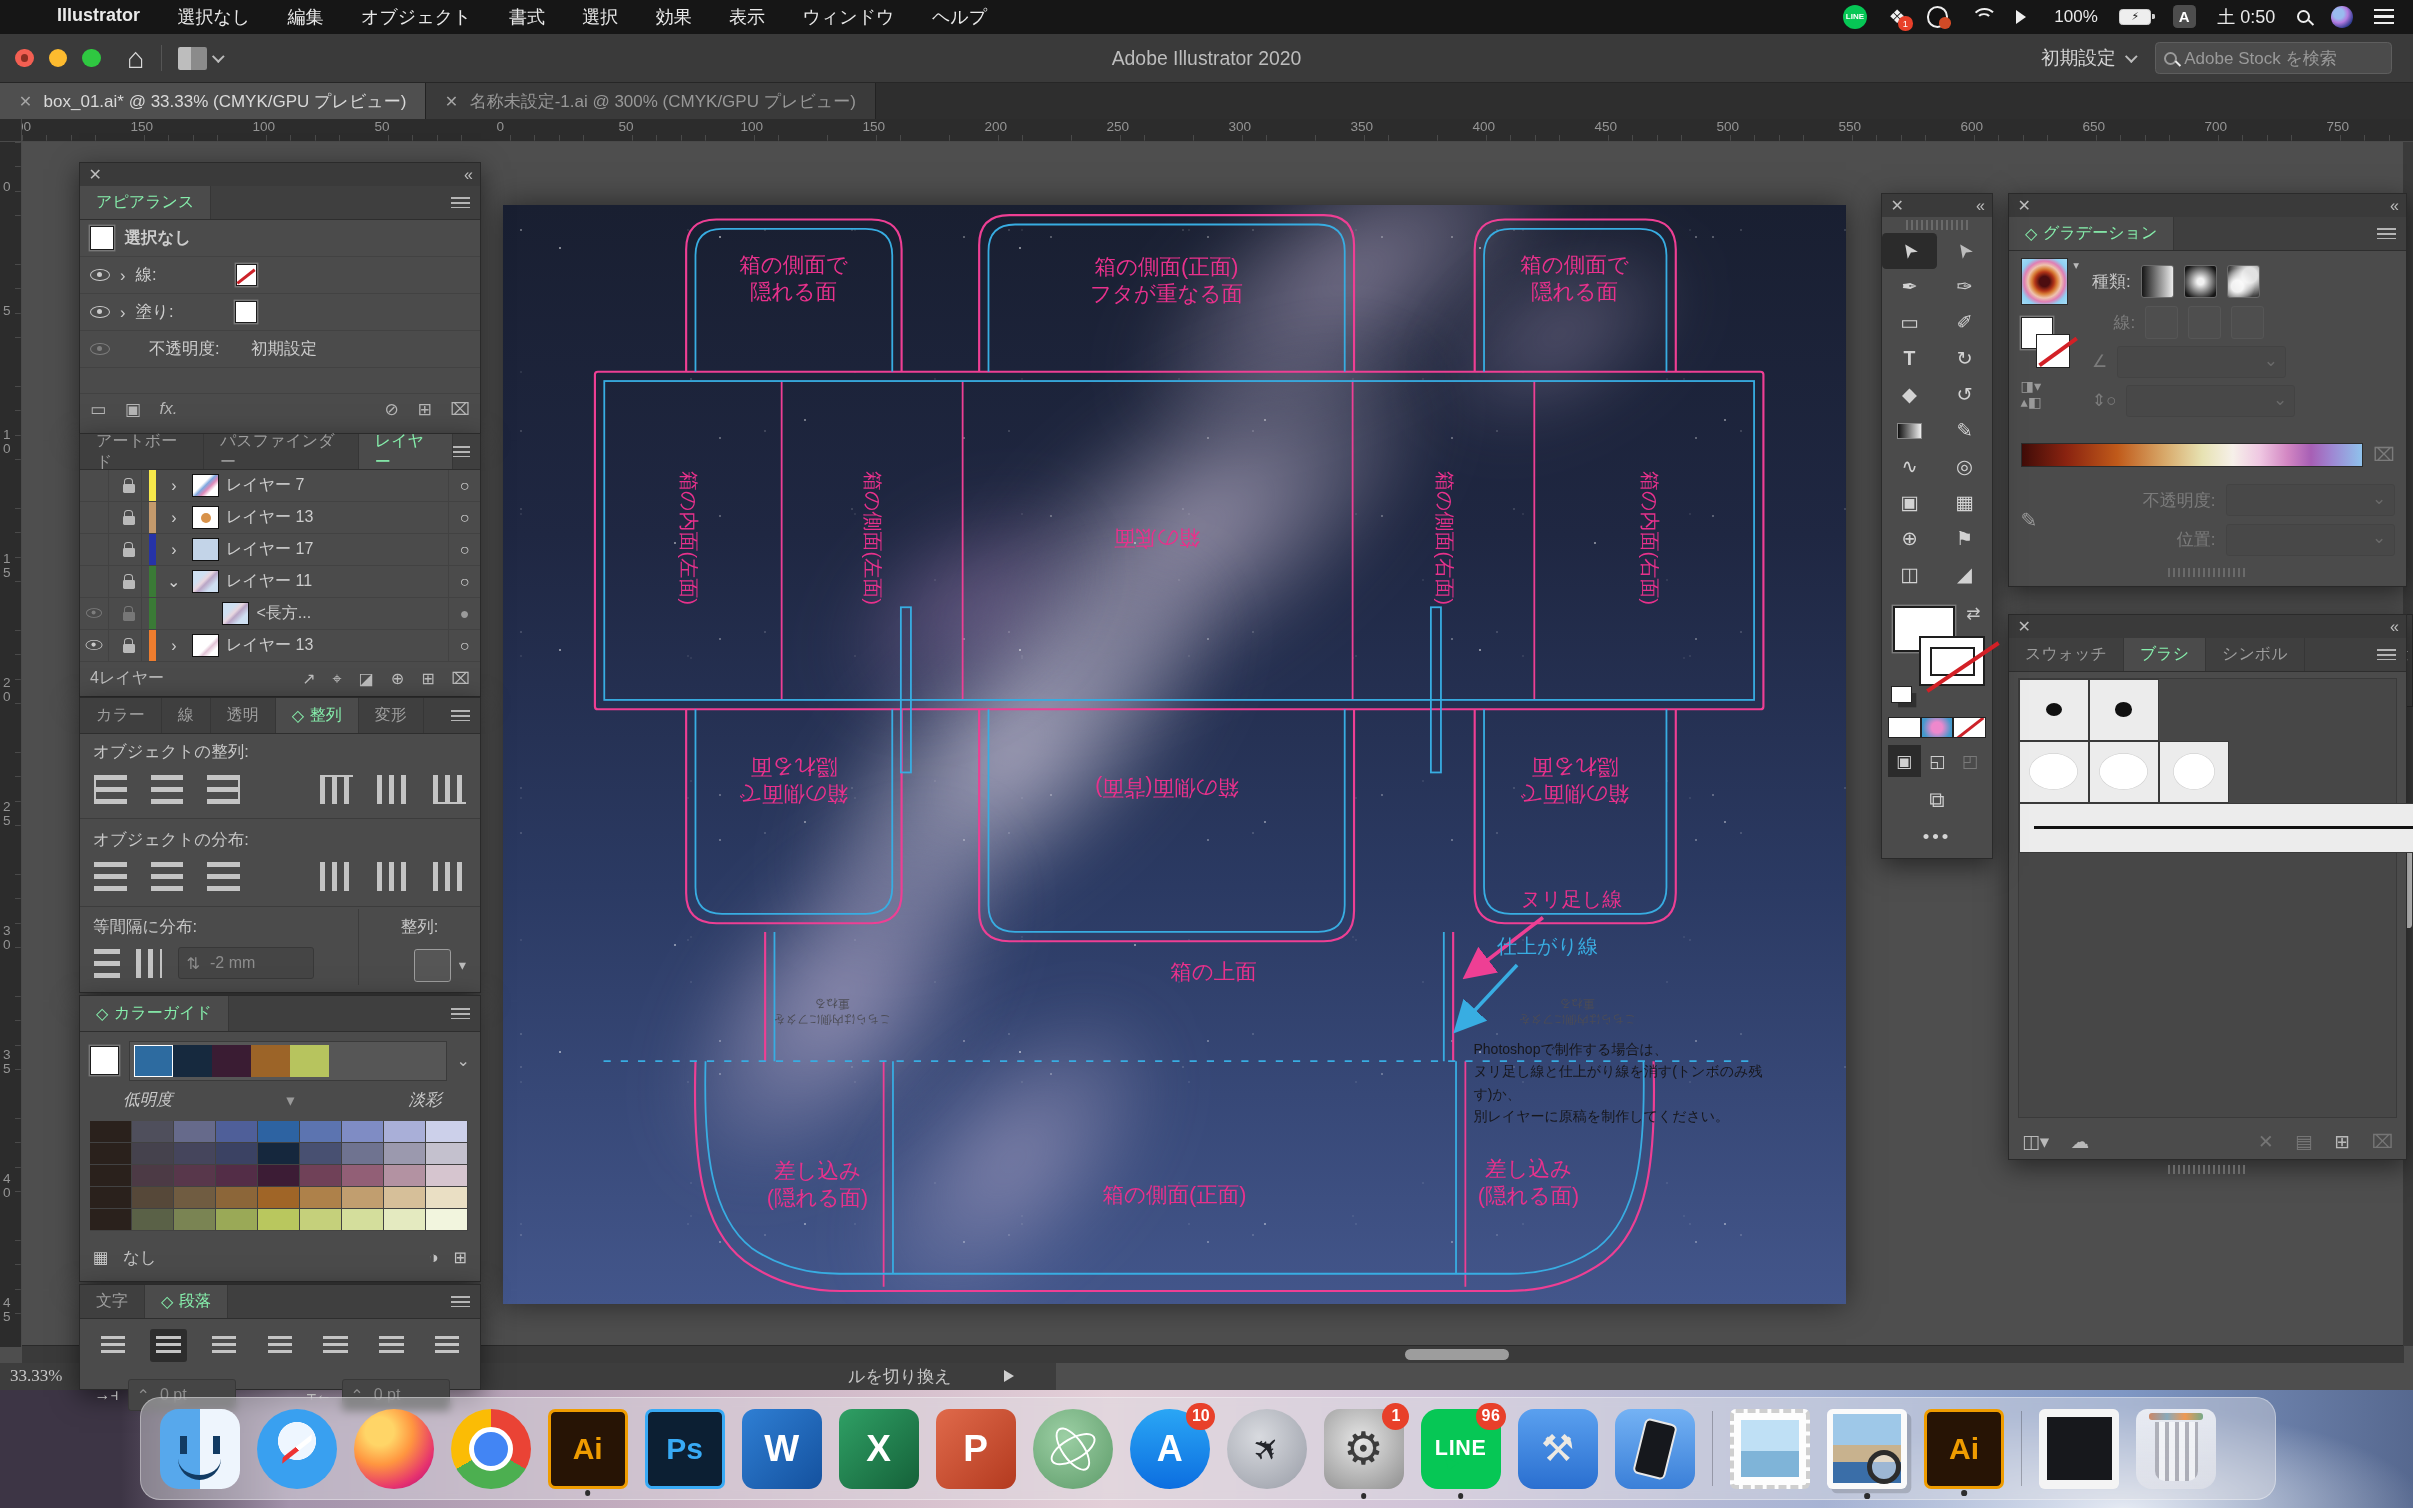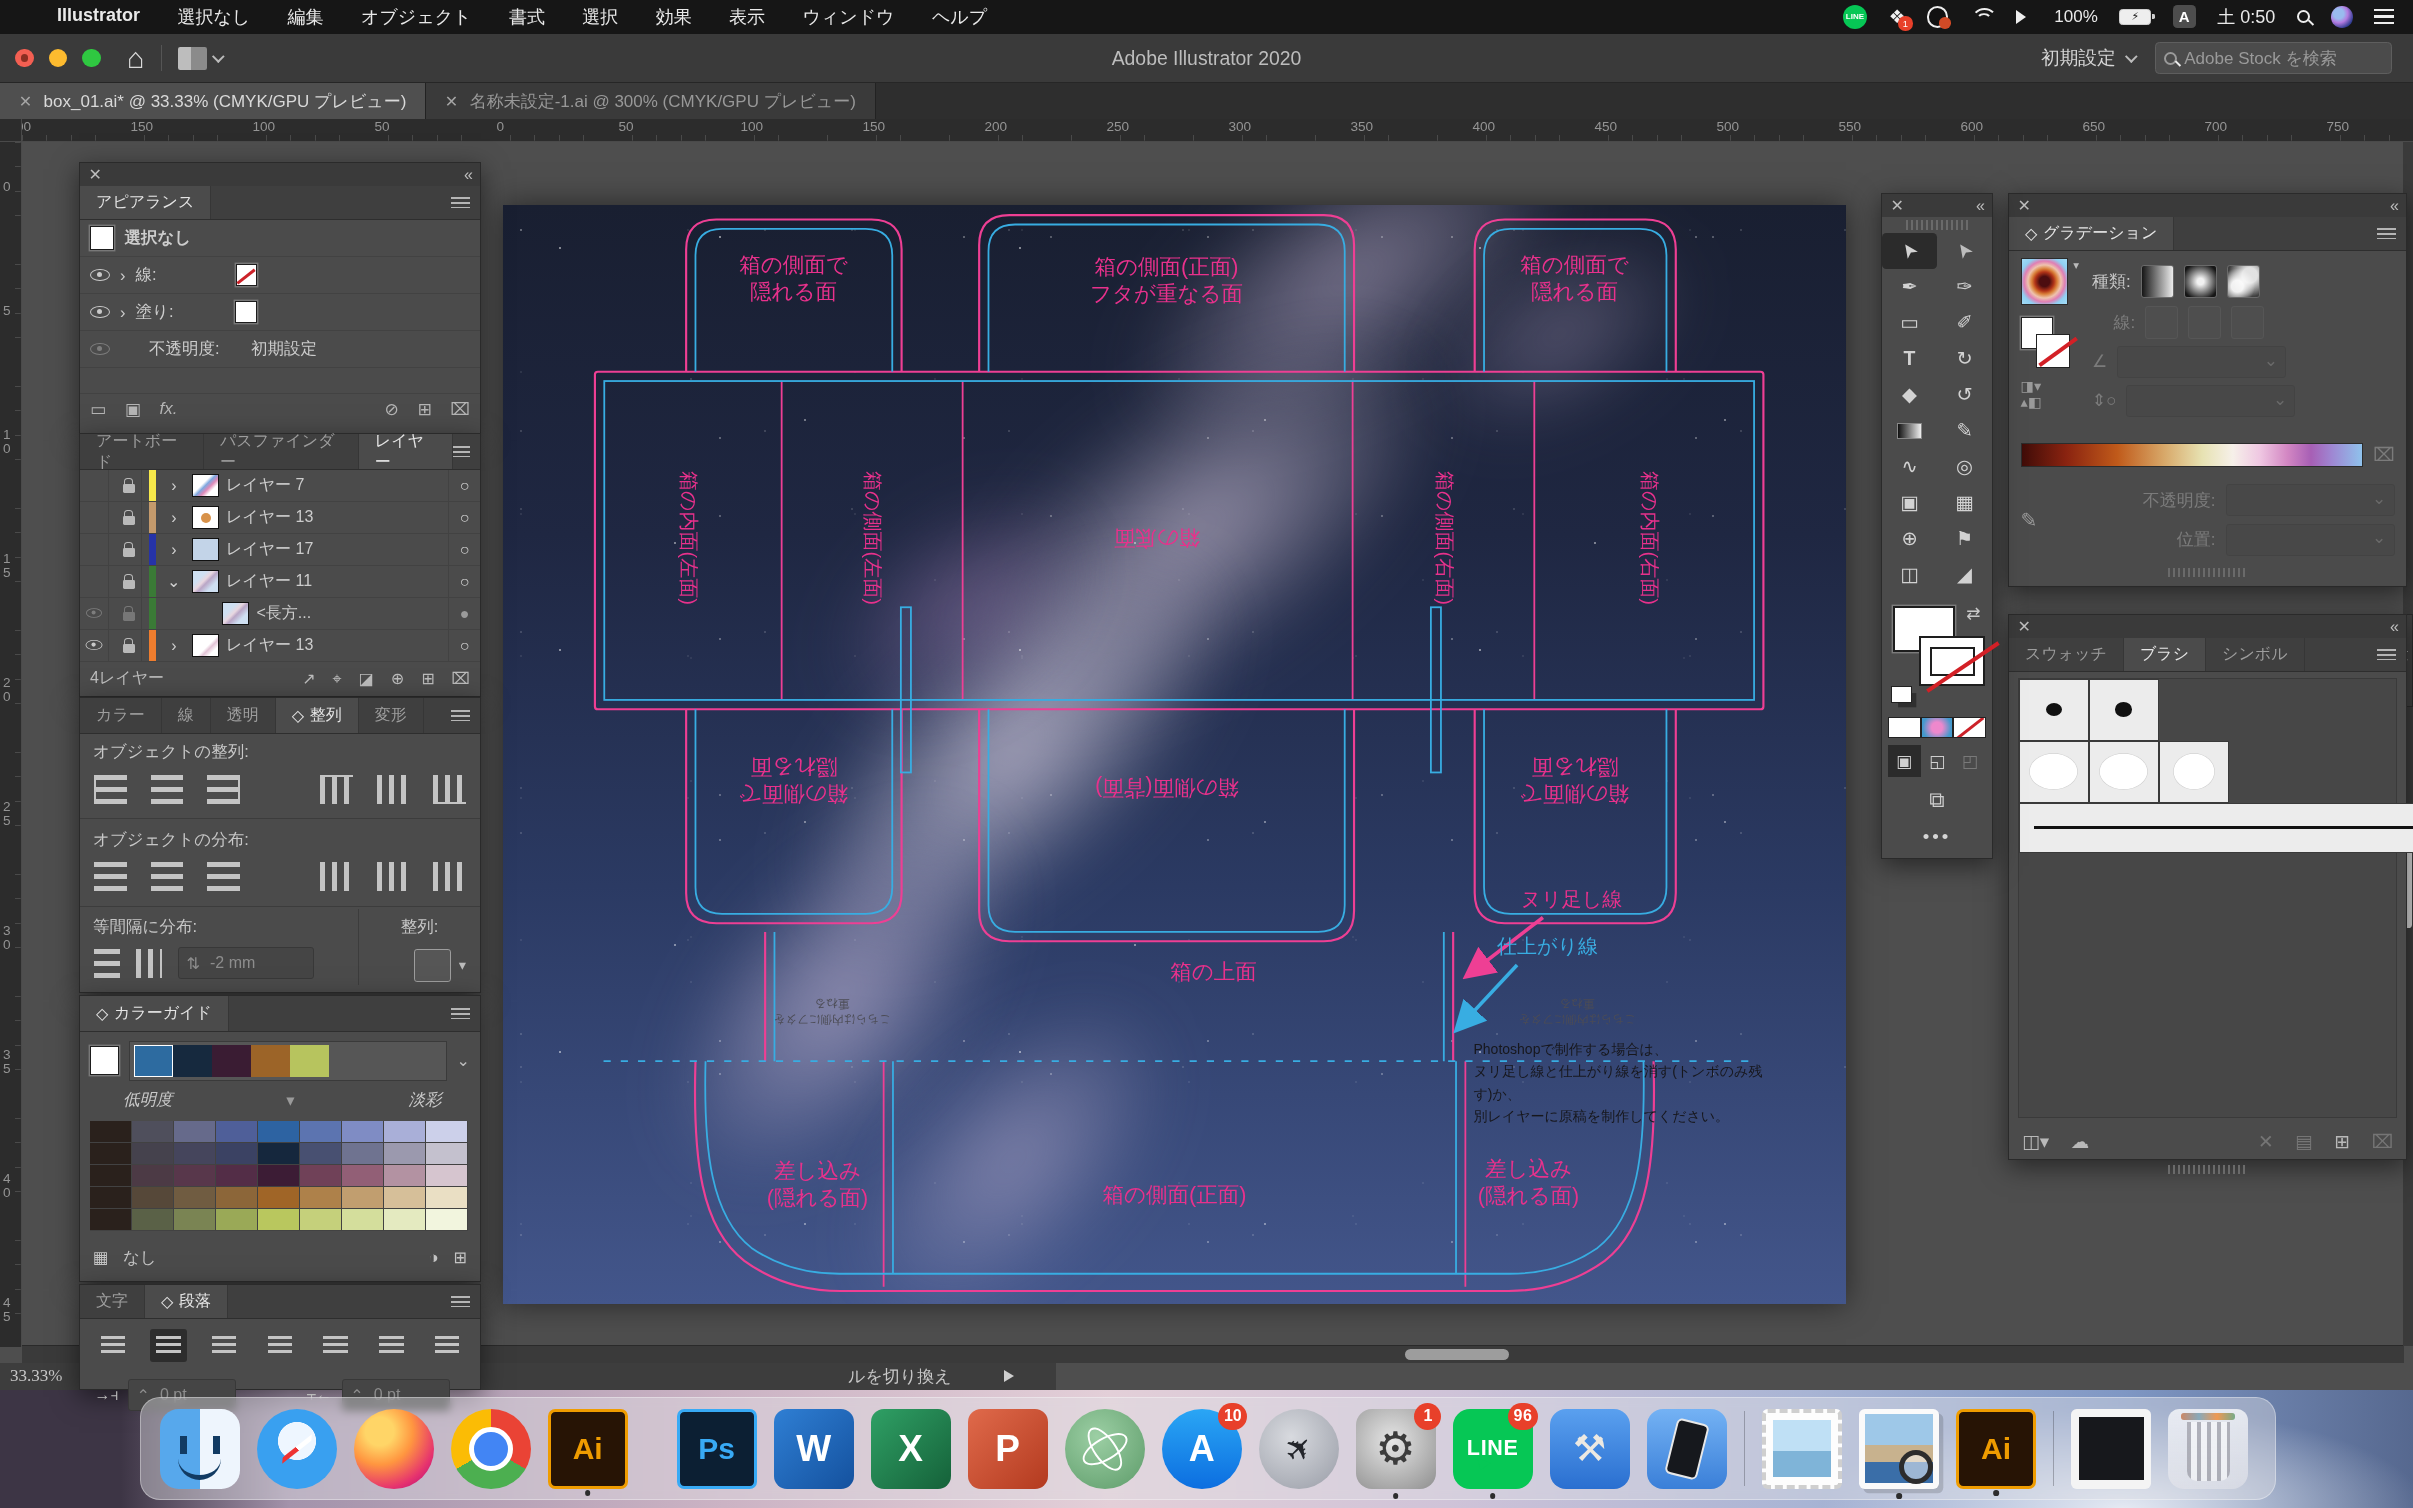--- a/index.html
+++ b/index.html
@@ -100,21 +100,21 @@
   .statusbar .hint { position:absolute; left:848px; }
   .statusbar .play { position:absolute; left:1004px; width:0; height:0; border:6.5px solid transparent; border-left:10px solid #cfcfcf; }
 
   
   .panel { position:absolute; background:#4b4b4b; border:0.7px solid #2a2a2a; box-shadow:0 7.2px 24.4px rgba(0,0,0,.5); color:#cccccc; z-index:30; }
   .phead { height:23px; background:#3a3a3a; display:flex; align-items:center; padding:0 8.6px; color:#bdbdbd; font-size:14.4px; }
   .phead .pclose { font-size:16px; }
   .phead .pcoll { margin-left:auto; letter-spacing:-1.4px; font-size:16px; }
   .ptabs { height:34px; background:#3f3f3f; display:flex; align-items:stretch; font-size:16px; border-bottom:0.7px solid #2e2e2e; }
   .ptab { display:flex; align-items:center; padding:0 16px; color:#9d9d9d; border-right:0.7px solid #363636; gap:5.7px; }
-  .ptab.on { background:#4b4b4b; color:#e5e5e5; }
+  .ptab.on { background:#4b4b4b; color:#86efac; }
   .pmenu { margin-left:auto; align-self:center; margin-right:10px; width:18.7px; height:11.5px; background:repeating-linear-gradient(#b5b5b5 0 2.2px, transparent 2.2px 5px); }
   .swatch { border:1.4px solid #1d1d1d; background:#fff; box-shadow:0 0 0 1.4px #787878; }
   .none-sw { position:relative; background:#fff; }
   .none-sw::after { content:""; position:absolute; left:-1.4px; right:-1.4px; top:50%; height:2.9px; background:#cc2229; transform:rotate(-38deg); }
   .eye { width:20px; height:12.2px; border:1.8px solid #c9c9c9; border-radius:50%; position:relative; flex:none; }
   .eye::after { content:""; position:absolute; left:5.7px; top:2.2px; width:5px; height:5px; background:#c9c9c9; border-radius:50%; }
   .eye.dim { opacity:.4; }
   .lock { width:12.2px; height:9.3px; background:#b9b9b9; border-radius:1.4px; position:relative; margin-top:6.5px; flex:none; }
   .lock::before { content:""; position:absolute; top:-6.5px; left:1.8px; width:6.5px; height:6.5px; border:1.8px solid #b9b9b9; border-bottom:none; border-radius:3.6px 3.6px 0 0; }
   .lock.dim { opacity:.4; }
@@ -232,21 +232,21 @@
   .dksep { width:1.4px; height:75px; background:rgba(60,60,70,.35); flex:none; }
   .dk-finder { background:linear-gradient(90deg,#57a8ec 0 50%, #eef5fd 50%); overflow:hidden; }
   .dk-finder::before { content:""; position:absolute; left:20px; top:27px; width:7.2px; height:18.7px; background:#123b63; box-shadow:33px 0 0 #123b63; }
   .dk-finder::after { content:""; position:absolute; left:18.7px; top:42px; width:43px; height:24.4px; border-bottom:5.7px solid #123b63; border-radius:0 0 29px 29px; }
   .dk-safari { background:radial-gradient(circle at 50% 40%, #eef6ff 0 30%, #39a0f0 31% 100%); border-radius:50%; }
   .dk-safari::after { content:""; position:absolute; left:50%; top:50%; width:42px; height:8.6px; background:linear-gradient(90deg,#e33 0 50%, #fff 50%); transform:translate(-50%,-50%) rotate(-45deg); clip-path:polygon(0 50%, 12% 0, 100% 50%, 88% 100%); }
   .dk-firefox { background:radial-gradient(circle at 32% 28%, #ffd567 0 18%, #ff9640 42%, #e6336e 72%, #a5007f 100%); border-radius:50%; }
   .dk-chrome { border-radius:50%; background:conic-gradient(#ea4335 0 120deg, #4caf50 120deg 240deg, #fbbc05 240deg 360deg); }
   .dk-chrome::after { content:""; position:absolute; left:50%; top:50%; transform:translate(-50%,-50%); width:34px; height:34px; background:#4285f4; border:5.7px solid #fff; border-radius:50%; }
   .dk-ai { background:#271405; border:3.6px solid #ef9c00; border-radius:7.2px; color:#ef9c00; font-size:30px; }
-  .dk-ps { background:#0c1f33; border:3.6px solid #38aaf5; border-radius:7.2px; color:#38aaf5; font-size:30px;margin-left:32px; }
+  .dk-ps { background:#0c1f33; border:3.6px solid #38aaf5; border-radius:7.2px; color:#38aaf5; font-size:30px; }
   .dk-word { background:linear-gradient(135deg,#2f7fd4,#14519e); border-radius:13px; color:#fff; font-size:37px; }
   .dk-excel { background:linear-gradient(135deg,#2fa065,#156139); border-radius:13px; color:#fff; font-size:37px; }
   .dk-ppt { background:linear-gradient(135deg,#e06a4b,#b33a1f); border-radius:13px; color:#fff; font-size:37px; }
   .dk-atom { background:radial-gradient(circle at 40% 35%, #9ccfa4, #5d9b69); border-radius:50%; }
   .dk-atom::before { content:""; position:absolute; left:50%; top:50%; width:46px; height:18.7px; border:2.9px solid #fff; border-radius:50%; transform:translate(-50%,-50%) rotate(-30deg); }
   .dk-atom::after { content:""; position:absolute; left:50%; top:50%; width:46px; height:18.7px; border:2.9px solid #fff; border-radius:50%; transform:translate(-50%,-50%) rotate(55deg); }
   .dk-appstore { background:linear-gradient(180deg,#2aa6f5,#0c6ee0); border-radius:50%; color:#fff; font-size:36px; }
   .dk-rocket { background:radial-gradient(circle at 40% 35%, #d8dadf, #989ca6); border-radius:50%; color:#23252b; font-size:33px; }
   .dk-prefs { background:radial-gradient(circle at 45% 40%, #e6e6e6, #8f8f8f); border-radius:16px; color:#3c3c3c; font-size:45px; }
   .dk-line { background:#06c755; border-radius:17px; color:#fff; font-size:21.5px; letter-spacing:0.7px; }

